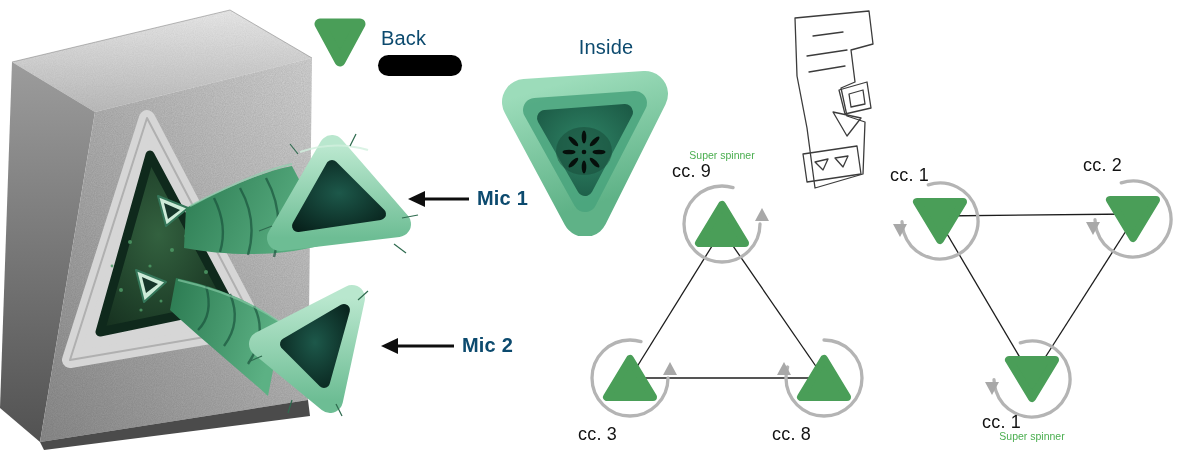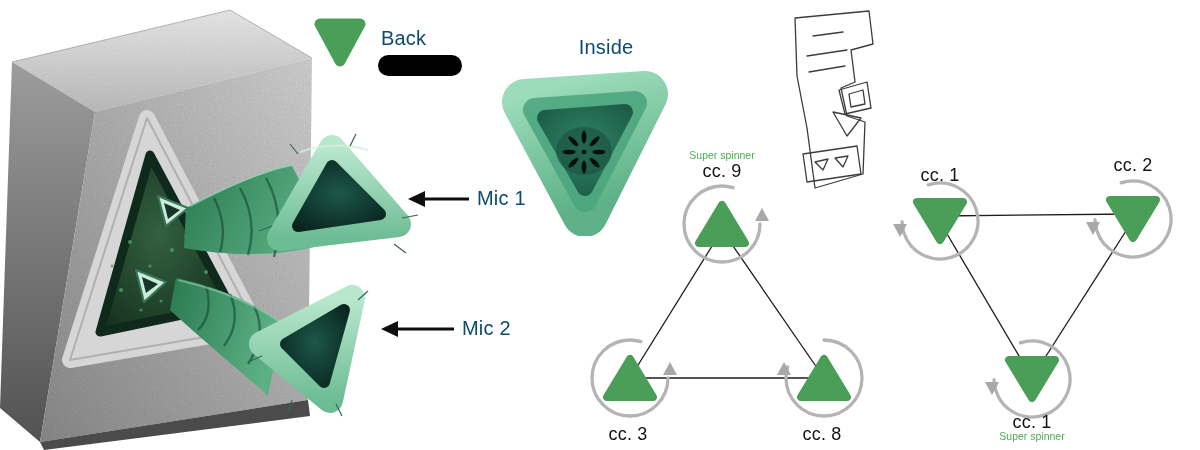--- a/index.html
+++ b/index.html
@@ -2,25 +2,25 @@
 <html><head>
 <meta charset="utf-8">
 <style>
   html,body{margin:0;padding:0;background:#fff;}
   .stage{
     position:relative;width:1200px;height:450px;background:#ffffff;
     font-family:"Liberation Sans",sans-serif;overflow:hidden;color:#111;
   }
   .abs{position:absolute;}
   .big-label{font-size:20px;font-weight:500;color:#0c4a6e;letter-spacing:.2px;}
-  .cc-label{font-size:18px;font-weight:500;color:#131313;text-align:center;width:100px;letter-spacing:.2px;}
+  .cc-label{font-size:18px;font-weight:500;color:#131313;width:100px;letter-spacing:.2px;}
   .super-label{font-size:10.5px;font-weight:400;color:#4aae4f;text-align:center;width:100px;}
   .pill{background:#000;border-radius:11px;width:84px;height:21px;}
   .mic-callout{display:flex;align-items:center;}
-  .mic-callout span{margin-left:7px;}
+  .mic-callout span{margin-left:7px;font-weight:bold;}
   .link{stroke:#1c1c1c;stroke-width:1.3;}
   .arc{fill:none;stroke:#b4b4b4;stroke-width:3.3;stroke-linecap:round;}
   .arrowhead{fill:#a8a8a8;}
   .tri{fill:#4a9e58;stroke:#4a9e58;stroke-width:8;stroke-linejoin:round;}
   .sk{fill:none;stroke:#3c3c3c;stroke-width:1.3;stroke-linejoin:round;stroke-linecap:round;}
 </style>
 </head>
 <body>
 
 <div class="stage">
@@ -136,21 +136,21 @@
   </svg>
 
   <div class="abs mic-callout" style="left:408px;top:187px">
     <svg width="62" height="18" viewBox="0 0 62 18">
       <polygon points="0,9 17,1 17,17" fill="#0e0e0e"></polygon>
       <line x1="15" y1="9" x2="61" y2="9" stroke="#0e0e0e" stroke-width="3.2"></line>
     </svg>
     <span class="big-label">Mic 1</span>
   </div>
 
-  <div class="abs mic-callout" style="left:381px;top:317px">
+  <div class="abs mic-callout" style="left:381px;top:334px">
     <svg width="74" height="18" viewBox="0 0 74 18">
       <polygon points="0,9 17,1 17,17" fill="#0e0e0e"></polygon>
       <line x1="15" y1="9" x2="73" y2="9" stroke="#0e0e0e" stroke-width="3.2"></line>
     </svg>
     <span class="big-label">Mic 2</span>
   </div>
 
   <svg class="abs" style="left:313px;top:17px" width="54" height="52" viewBox="0 0 54 52">
     <path d="M7,7 L47,7 L27,44 Z" fill="#4a9e58" stroke="#4a9e58" stroke-width="11" stroke-linejoin="round"></path>
   </svg>

